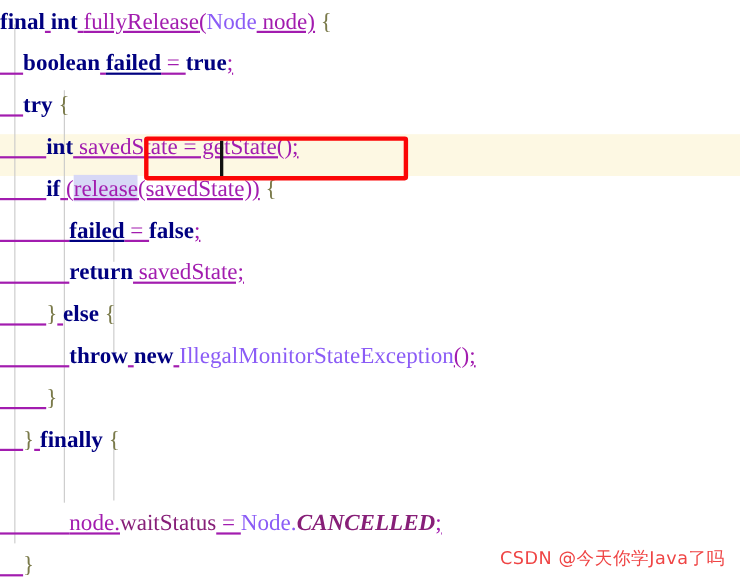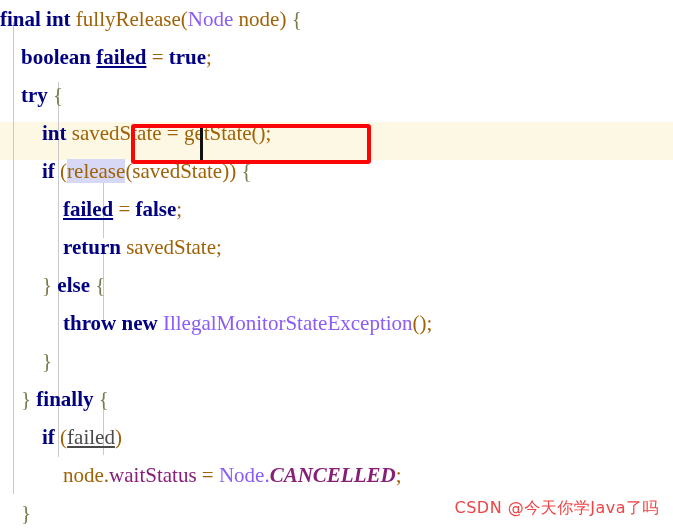--- a/index.html
+++ b/index.html
@@ -60,21 +60,22 @@
     font-size: 21px;
     color: #3c3c3c;
   }
 
   
   .kw {
     color: #000080;
     font-weight: bold;
   }
   .plain {
-    color: #a16207;
+    color: #a21caf;
+    text-decoration: underline;
   }
   .ident-ul {
     color: #000080;
     font-weight: bold;
     text-decoration: underline;
   }
   .ident-ul-plain {
     color: #4a4a4a;
     text-decoration: underline;
   }
@@ -146,21 +147,20 @@
       <div class="line" style="top: 38px;"><span class="plain">    </span><span class="kw">boolean</span><span class="plain"> </span><span class="ident-ul">failed</span><span class="plain"> = </span><span class="kw">true</span><span class="plain">;</span></div>
       <div class="line" style="top: 76px;"><span class="plain">    </span><span class="kw">try</span><span class="brace"> {</span></div>
       <div class="line" style="top: 114px;"><span class="plain">        </span><span class="kw">int</span><span class="plain"> savedState = getState();</span></div>
       <div class="line" style="top: 152px;"><span class="plain">        </span><span class="kw">if</span><span class="plain"> </span><span class="plain">(</span><span class="plain sel">release</span><span class="plain">(savedState))</span><span class="brace"> {</span></div>
       <div class="line" style="top: 190px;"><span class="plain">            </span><span class="ident-ul">failed</span><span class="plain"> = </span><span class="kw">false</span><span class="plain">;</span></div>
       <div class="line" style="top: 228px;"><span class="plain">            </span><span class="kw">return</span><span class="plain"> savedState;</span></div>
       <div class="line" style="top: 304px;"><span class="plain">            </span><span class="kw">throw</span><span class="plain"> </span><span class="kw">new</span><span class="plain"> </span><span class="type">IllegalMonitorStateException</span><span class="plain">();</span></div>
       <div class="line" style="top: 266px;"><span class="plain">        </span><span class="brace">}</span><span class="plain"> </span><span class="kw">else</span><span class="brace"> {</span></div>
       <div class="line" style="top: 342px;"><span class="plain">        </span><span class="brace">}</span></div>
       <div class="line" style="top: 380px;"><span class="plain">    </span><span class="brace">}</span><span class="plain"> </span><span class="kw">finally</span><span class="brace"> {</span></div>
-      <div class="line" style="top: 418px;"><span class="plain">        </span><span class="kw">if</span><span class="plain"> (</span><span class="ident-ul-plain">failed</span><span class="plain">)</span></div>
       <div class="line" style="top: 456px;"><span class="plain">            </span><span class="plain">node.</span><span class="field">waitStatus</span><span class="plain"> = </span><span class="type">Node.</span><span class="const">CANCELLED</span><span class="plain">;</span></div>
       <div class="line" style="top: 494px;"><span class="plain">    </span><span class="brace">}</span></div>
     </div>
 
   <div class="annot-rect" style="left:131px; top:124px; width:240px; height:40px;"></div>
 
   <div class="caret" style="left:200px; top:128px; height:32px;"></div>
 
   <div class="watermark">CSDN @今天你学Java了吗</div>
 

